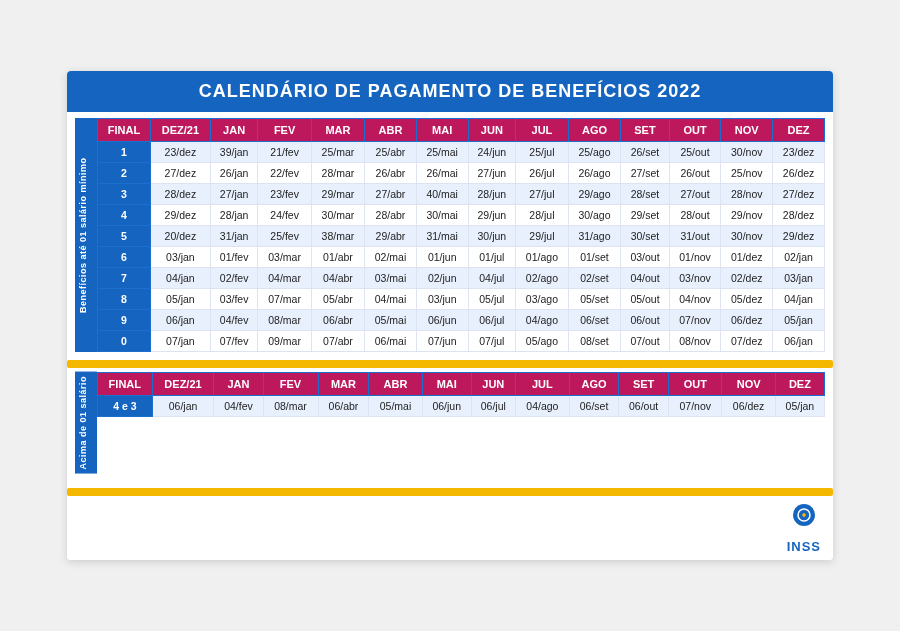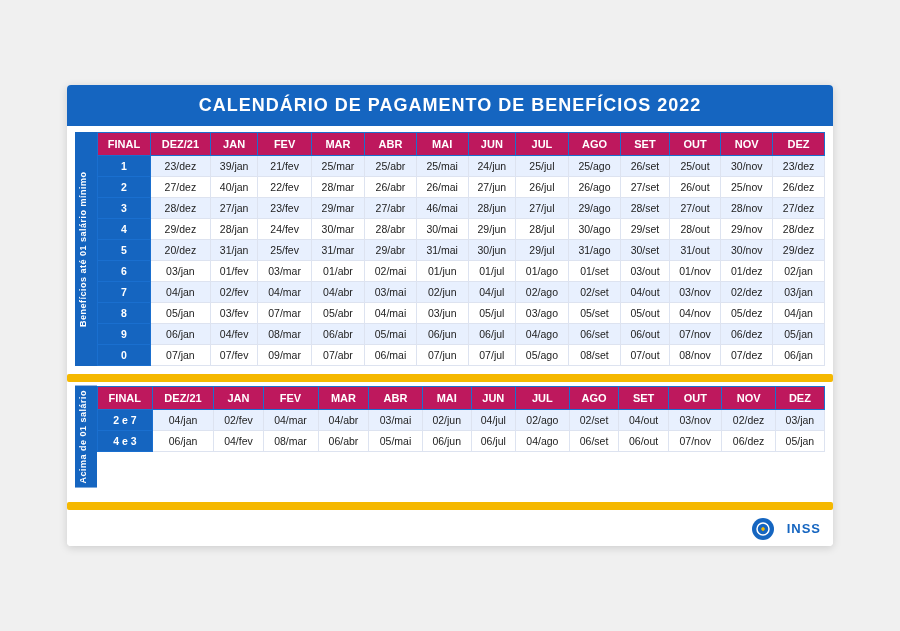--- a/index.html
+++ b/index.html
@@ -98,20 +98,21 @@
       display: flex;
       justify-content: flex-end;
       align-items: center;
       padding: 4px 12px 6px 0;
       background: #fff;
     }
     .inss-logo {
       display: flex;
       align-items: center;
       gap: 13px;
+      flex-direction: column;
     }
     .inss-circle {
       width: 22px;
       height: 22px;
       border-radius: 50%;
       background: #1565c0;
       display: flex;
       align-items: center;
       justify-content: center;
     }
@@ -165,41 +166,41 @@
                 <td>25/jul</td>
                 <td>25/ago</td>
                 <td>26/set</td>
                 <td>25/out</td>
                 <td>30/nov</td>
                 <td>23/dez</td>
               </tr>
               <tr>
                 <td>2</td>
                 <td>27/dez</td>
-                <td>40/jan</td>
+                <td>26/jan</td>
                 <td>22/fev</td>
                 <td>28/mar</td>
                 <td>26/abr</td>
                 <td>26/mai</td>
                 <td>27/jun</td>
                 <td>26/jul</td>
                 <td>26/ago</td>
                 <td>27/set</td>
                 <td>26/out</td>
                 <td>25/nov</td>
                 <td>26/dez</td>
               </tr>
               <tr>
                 <td>3</td>
                 <td>28/dez</td>
                 <td>27/jan</td>
                 <td>23/fev</td>
                 <td>29/mar</td>
                 <td>27/abr</td>
-                <td>46/mai</td>
+                <td>40/mai</td>
                 <td>28/jun</td>
                 <td>27/jul</td>
                 <td>29/ago</td>
                 <td>28/set</td>
                 <td>27/out</td>
                 <td>28/nov</td>
                 <td>27/dez</td>
               </tr>
               <tr>
                 <td>4</td>
@@ -215,21 +216,21 @@
                 <td>29/set</td>
                 <td>28/out</td>
                 <td>29/nov</td>
                 <td>28/dez</td>
               </tr>
               <tr>
                 <td>5</td>
                 <td>20/dez</td>
                 <td>31/jan</td>
                 <td>25/fev</td>
-                <td>31/mar</td>
+                <td>38/mar</td>
                 <td>29/abr</td>
                 <td>31/mai</td>
                 <td>30/jun</td>
                 <td>29/jul</td>
                 <td>31/ago</td>
                 <td>30/set</td>
                 <td>31/out</td>
                 <td>30/nov</td>
                 <td>29/dez</td>
               </tr>
@@ -339,36 +340,20 @@
                 <th>JUL</th>
                 <th>AGO</th>
                 <th>SET</th>
                 <th>OUT</th>
                 <th>NOV</th>
                 <th>DEZ</th>
               </tr>
           </thead>
           <tbody id="s2-body">
               <tr>
-                <td>2 e 7</td>
-                <td>04/jan</td>
-                <td>02/fev</td>
-                <td>04/mar</td>
-                <td>04/abr</td>
-                <td>03/mai</td>
-                <td>02/jun</td>
-                <td>04/jul</td>
-                <td>02/ago</td>
-                <td>02/set</td>
-                <td>04/out</td>
-                <td>03/nov</td>
-                <td>02/dez</td>
-                <td>03/jan</td>
-              </tr>
-              <tr>
                 <td>4 e 3</td>
                 <td>06/jan</td>
                 <td>04/fev</td>
                 <td>08/mar</td>
                 <td>06/abr</td>
                 <td>05/mai</td>
                 <td>06/jun</td>
                 <td>06/jul</td>
                 <td>04/ago</td>
                 <td>06/set</td>

